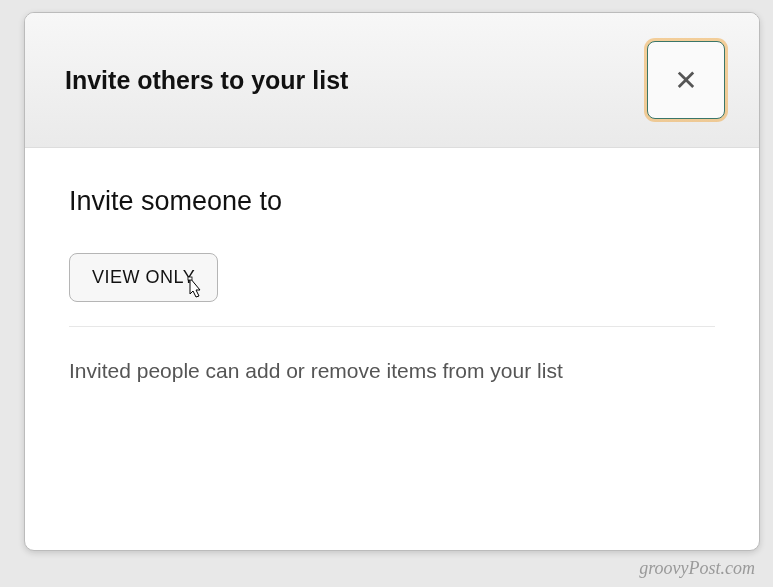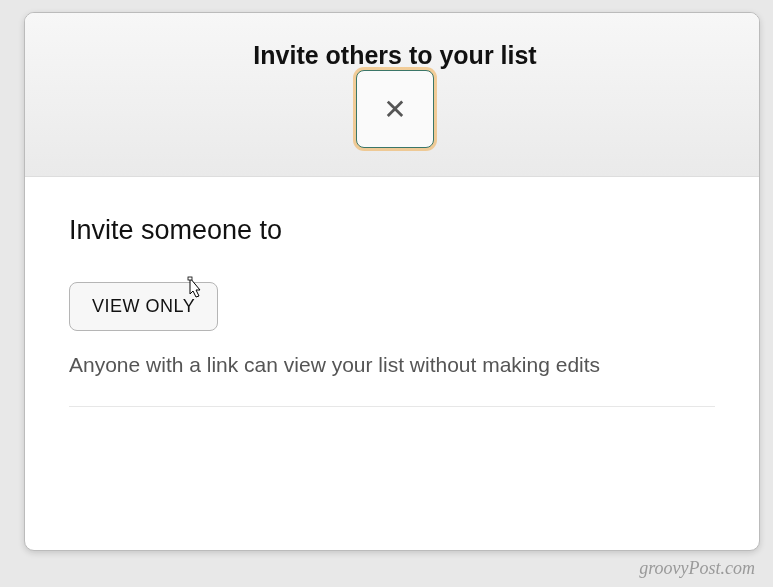--- a/index.html
+++ b/index.html
@@ -35,21 +35,20 @@
       box-shadow: 0 2px 6px rgba(0,0,0,0.15);
       overflow: hidden;
     }
     .modal-header {
       background: linear-gradient(to bottom, #f7f7f7, #eaeaea);
       border-bottom: 1px solid #ddd;
       padding: 28px 34px 28px 40px;
       display: flex;
       justify-content: space-between;
       align-items: center;
-      flex-direction: column;
     }
     .modal-title {
       font-size: 25px;
       font-weight: 700;
       color: #111;
     }
     .close-button {
       width: 78px;
       height: 78px;
       background: #fafafa;
@@ -131,24 +130,24 @@
   <div class="modal-header">
     <div class="modal-title">Invite others to your list</div>
     <div class="close-button">
       <span>✕</span>
     </div>
   </div>
   <div class="modal-body">
     <div class="subtitle">Invite someone to</div>
 
     <button class="option-button hovered">VIEW ONLY</button>
-    <div class="option-desc">Anyone with a link can view your list without making edits</div>
 
     <hr class="divider">
 
+    <div class="option-desc">Invited people can add or remove items from your list</div>
   </div>
 </div>
 
 <svg class="cursor" viewBox="0 0 18 24">
   <path d="M4 2 L4 18 L7 15 L10 21 L13 20 L10 14 L14 14 Z" fill="#fff" stroke="#000" stroke-width="1"></path>
   <rect x="2" y="1" width="4" height="3" fill="#fff" stroke="#000" stroke-width="0.8"></rect>
 </svg>
 
 <div class="watermark">groovyPost.com</div>
 

